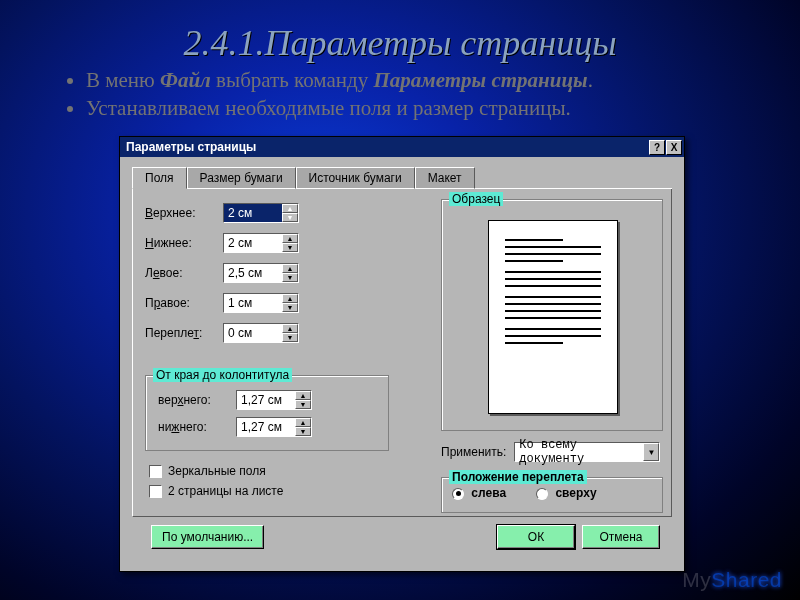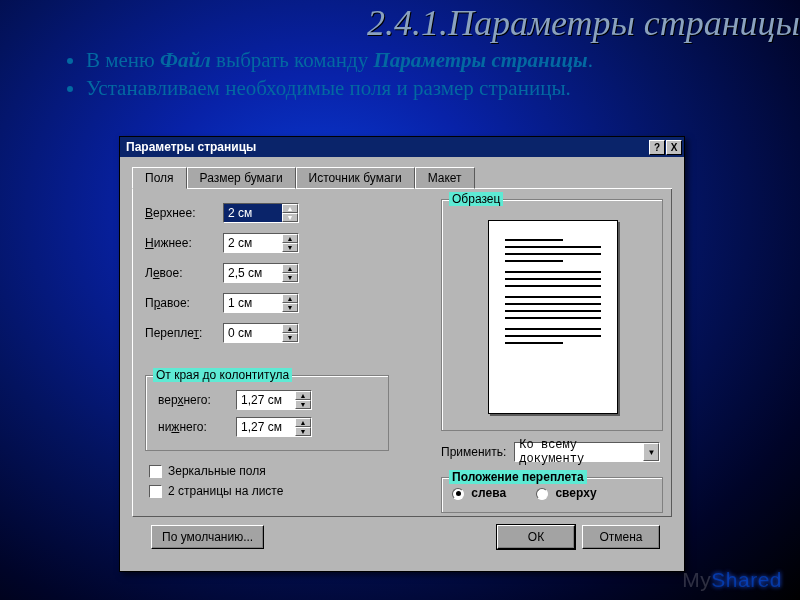--- a/index.html
+++ b/index.html
@@ -8,27 +8,27 @@
     width:800px; height:600px;
     background: radial-gradient(ellipse at 40% 35%, #0a3bd6 0%, #0822a8 25%, #03135f 55%, #000428 80%, #000 100%);
     font-family: Georgia, 'Times New Roman', serif;
     position:relative;
     overflow:hidden;
   }
   .slide-title {
     font-style: italic;
     font-size: 36px;
     color: #8aa2bf;
-    text-align:right;
-    padding-top:2px;
+    text-align:center;
+    padding-top:22px;
     text-shadow: 1px 1px 0 #000;
   }
   .bullets {
     margin: 2px 40px 10px 46px;
-    color: #0369a1;
+    color: #737373;
     font-size: 21px;
     line-height: 1.35;
     list-style: disc;
   }
   .bullets .bold { font-weight:bold; font-style:italic; }
 
   .dialog {
     position:absolute;
     left:119px; top:136px;
     width:566px;
@@ -175,21 +175,21 @@
     display:inline-flex; align-items:center; justify-content:center;
     margin-right:4px; vertical-align:middle;
   }
   .radio .dot { width:5px; height:5px; border-radius:50%; background:#000; }
 
   .dlg-buttons {
     display:flex; padding:8px 12px 10px 12px;
   }
   .btn {
     height:24px; padding:1px 10px; min-width:78px;
-    background:#a3a3a3;
+    background:#86efac;
     border-top:1px solid #fff; border-left:1px solid #fff;
     border-right:1px solid #000; border-bottom:1px solid #000;
     box-shadow: inset -1px -1px 0 #808080;
     font-size:12px; font-family:inherit;
     cursor:pointer;
     display:flex; align-items:center; justify-content:center;
   }
   .btn.default { box-shadow: 0 0 0 1px #000, inset -1px -1px 0 #808080; }
   .dlg-buttons .spacer { flex:1; }
   .dlg-buttons .btn { margin-left:7px; }

